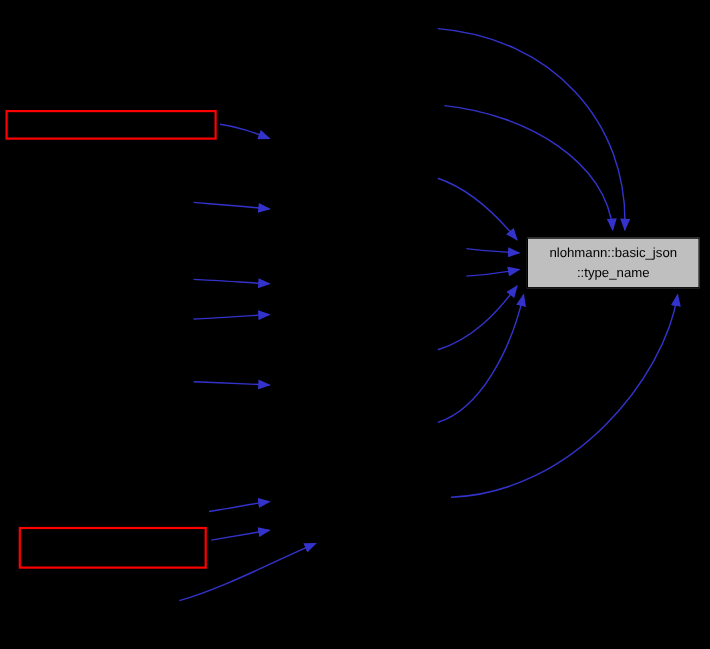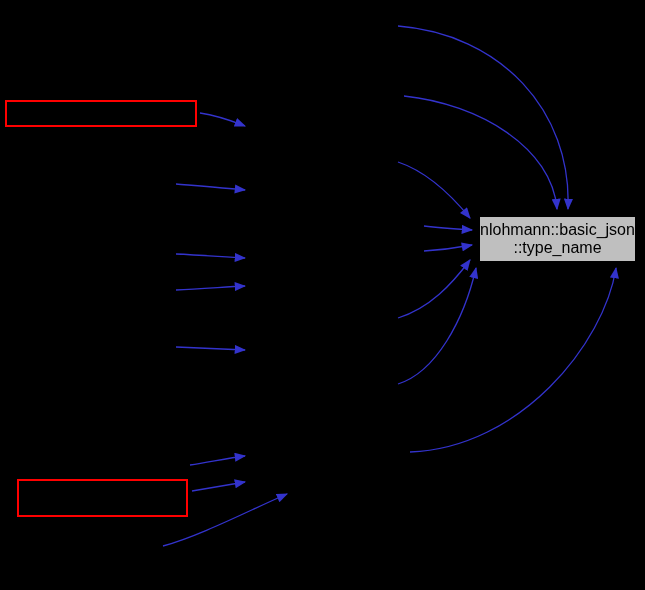--- a/index.html
+++ b/index.html
@@ -39,21 +39,21 @@
     top: 216px;
     width: 157px;
     height: 46px;
     background: var(--node-fill, #bfbfbf);
     border: 1px solid var(--node-border, #000000);
     color: var(--node-text, #000000);
     display: flex;
     flex-direction: column;
     align-items: center;
     justify-content: center;
-    font-size: 16px;
+    font-size: 12px;
     line-height: 18px;
     text-align: center;
     cursor: default;
   }
   .red-node {
     border: 2px solid var(--highlight-border, #ff0000);
     background: transparent;
   }
   .red-node-1 {
     left: 5px;

